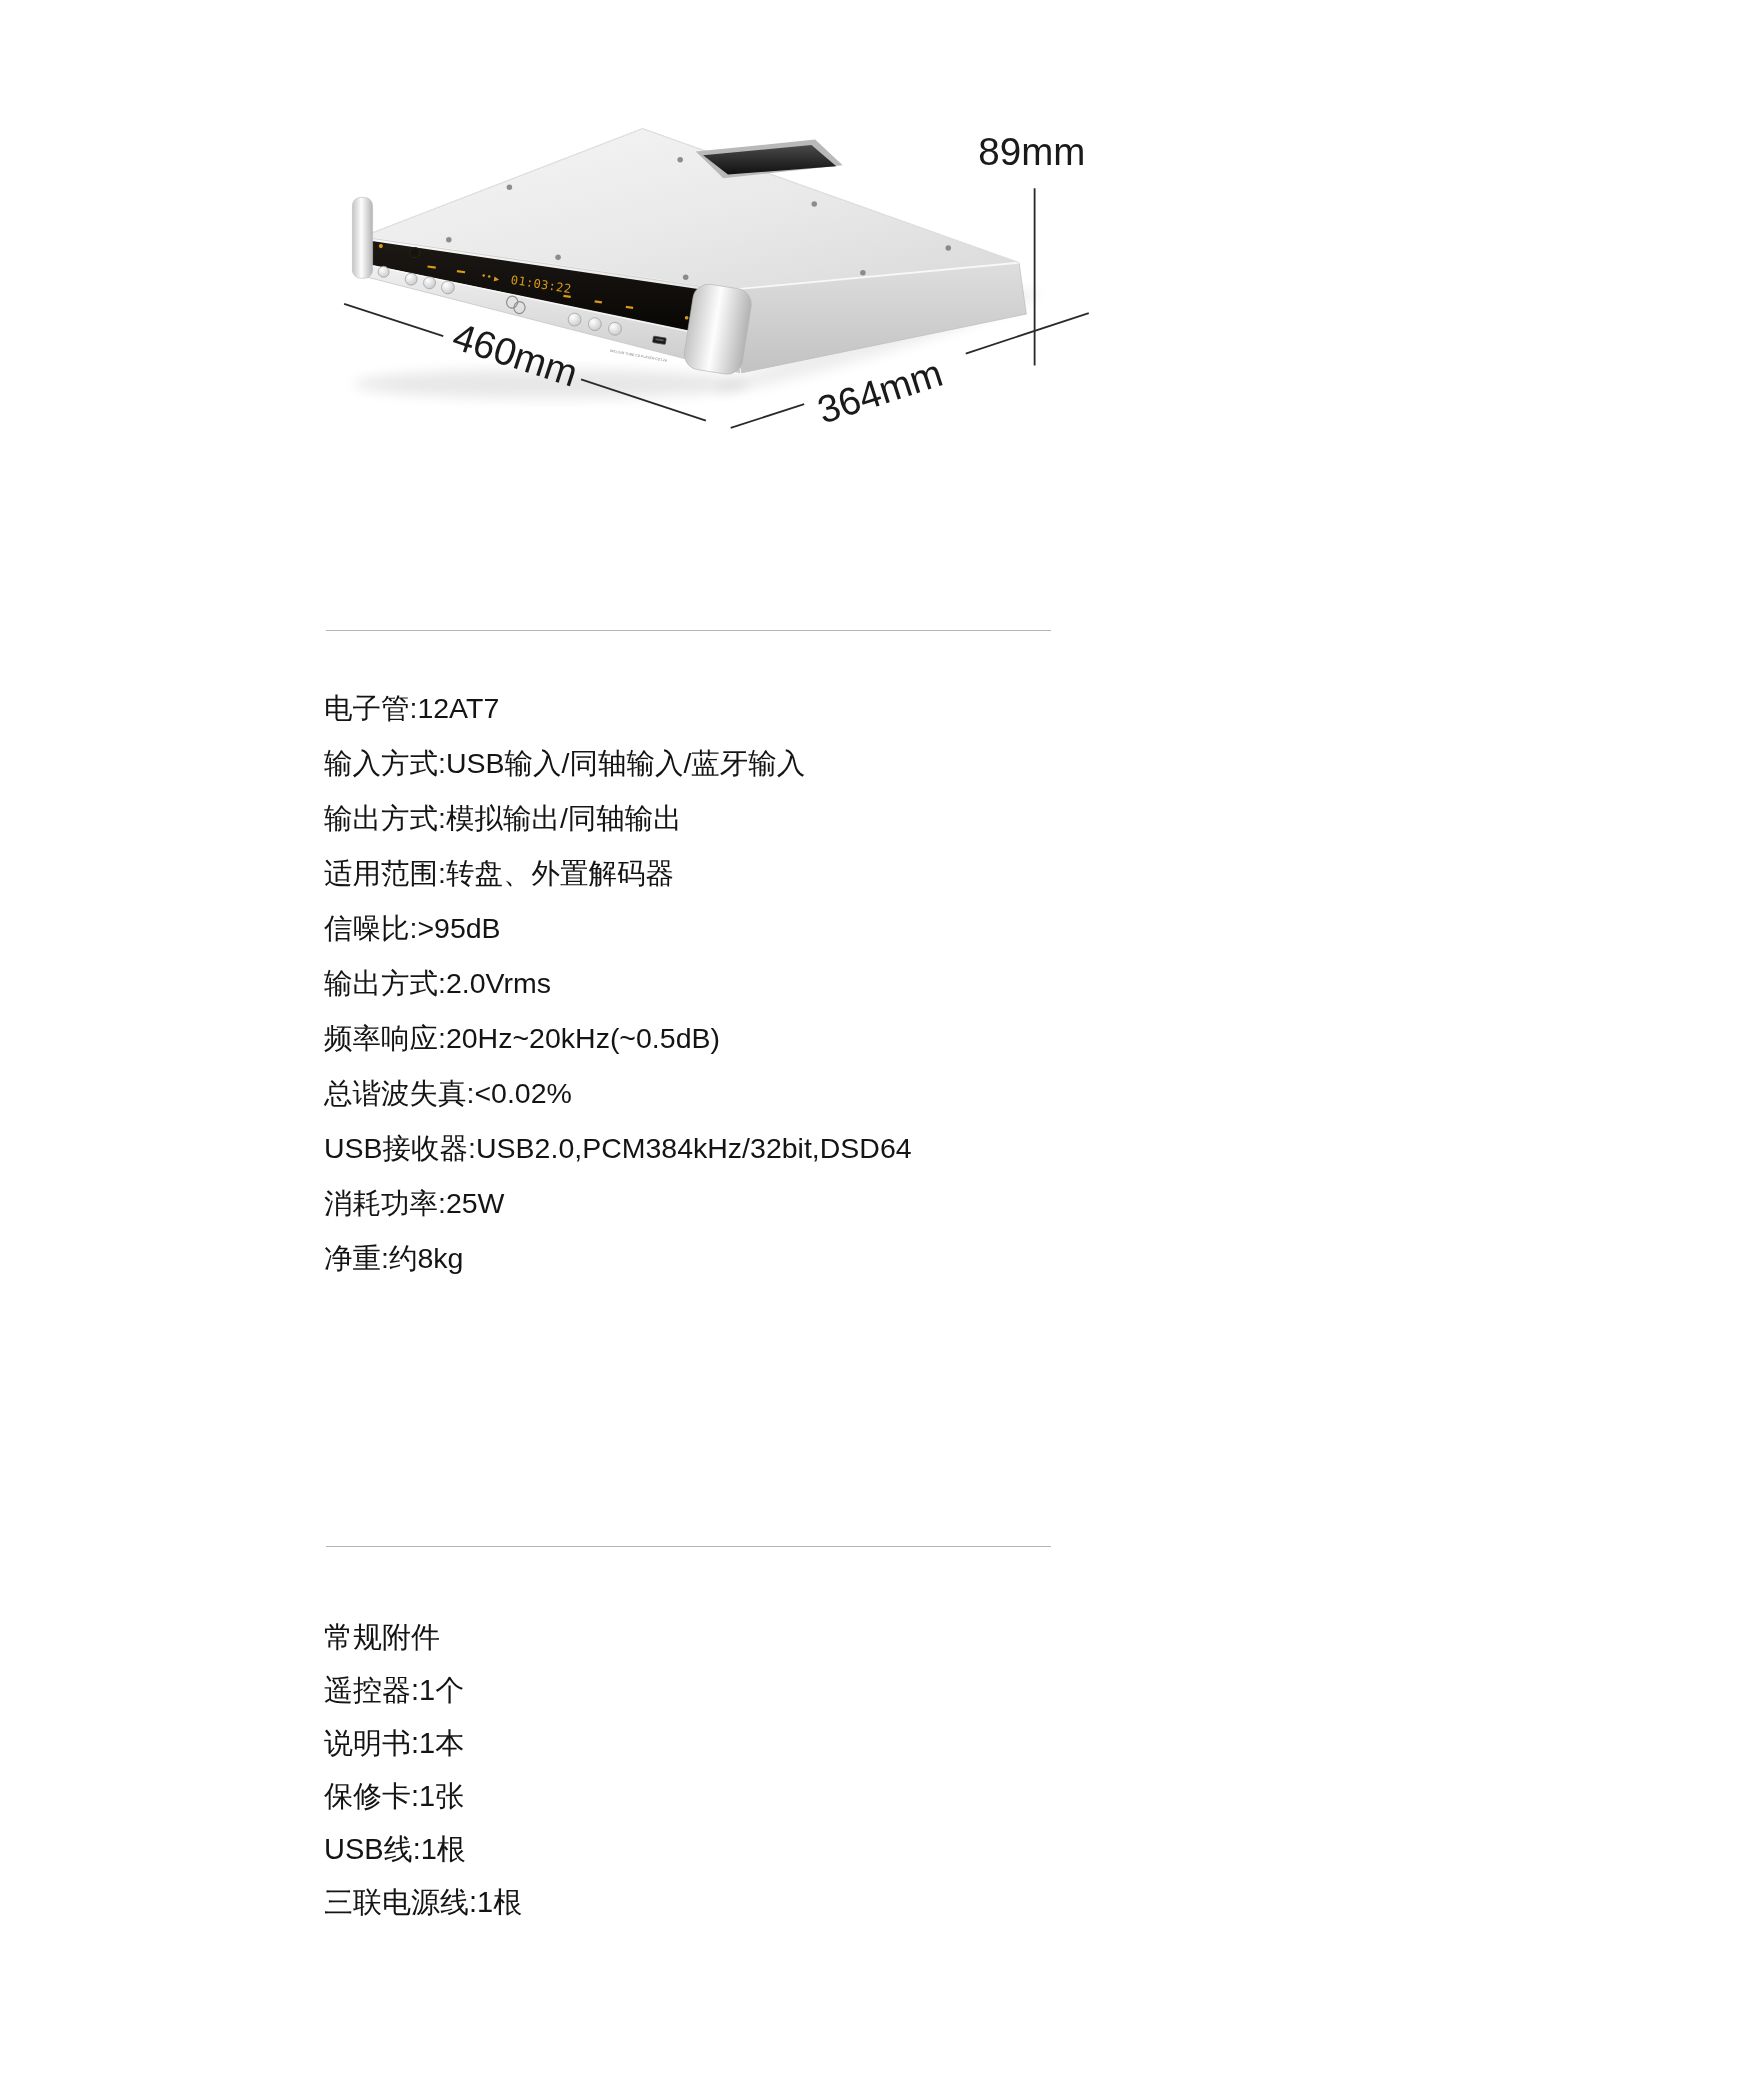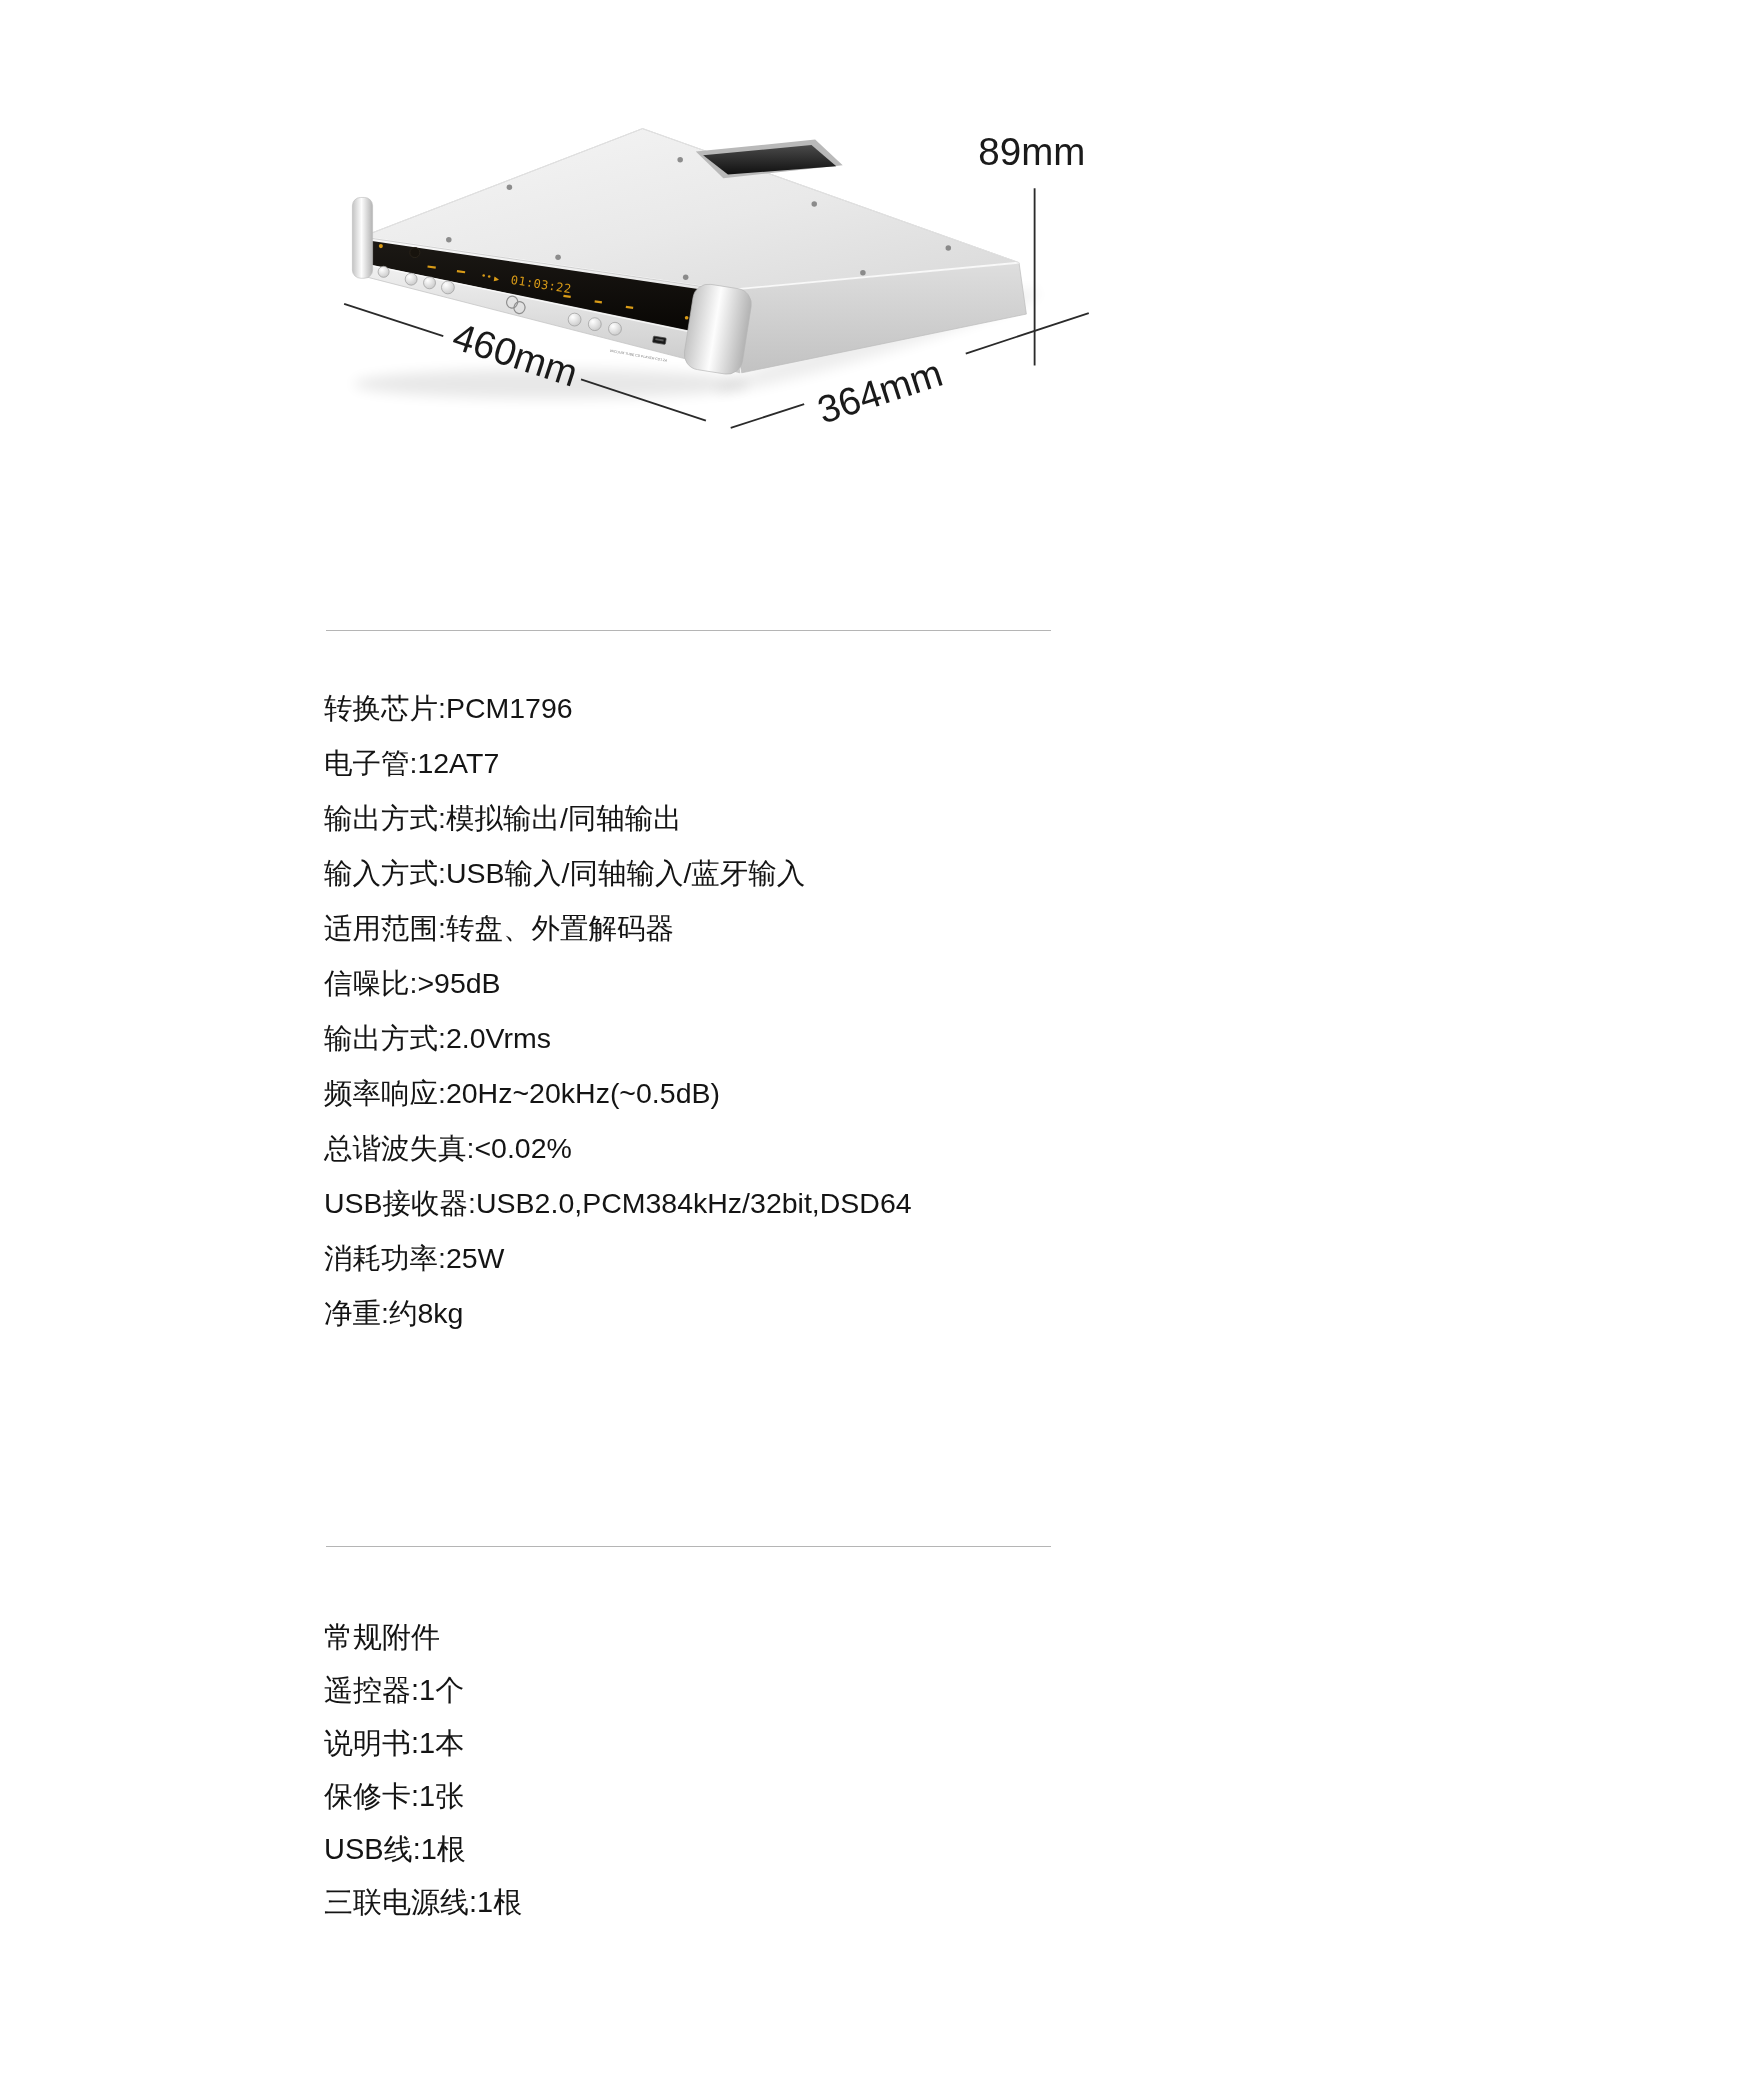--- a/index.html
+++ b/index.html
@@ -145,24 +145,23 @@
       </g>
       <text class="dim-label" x="1124" y="180" font-size="42" text-anchor="middle">89mm</text>
       <text class="dim-label" transform="translate(557,400) rotate(18)" font-size="42" text-anchor="middle">460mm</text>
       <text class="dim-label" transform="translate(963,440) rotate(-18)" font-size="42" text-anchor="middle">364mm</text>
     </svg>
   </div>
 
   <div class="divider divider-1"></div>
 
   <div class="spec-block">
-    <div class="spec-line">转换芯片:PCM1796</div>
     <div class="spec-line">电子管:12AT7</div>
+    <div class="spec-line">输入方式:USB输入/同轴输入/蓝牙输入</div>
     <div class="spec-line">输出方式:模拟输出/同轴输出</div>
-    <div class="spec-line">输入方式:USB输入/同轴输入/蓝牙输入</div>
     <div class="spec-line">适用范围:转盘、外置解码器</div>
     <div class="spec-line">信噪比:&gt;95dB</div>
     <div class="spec-line">输出方式:2.0Vrms</div>
     <div class="spec-line">频率响应:20Hz~20kHz(~0.5dB)</div>
     <div class="spec-line">总谐波失真:&lt;0.02%</div>
     <div class="spec-line">USB接收器:USB2.0,PCM384kHz/32bit,DSD64</div>
     <div class="spec-line">消耗功率:25W</div>
     <div class="spec-line">净重:约8kg</div>
   </div>
 

